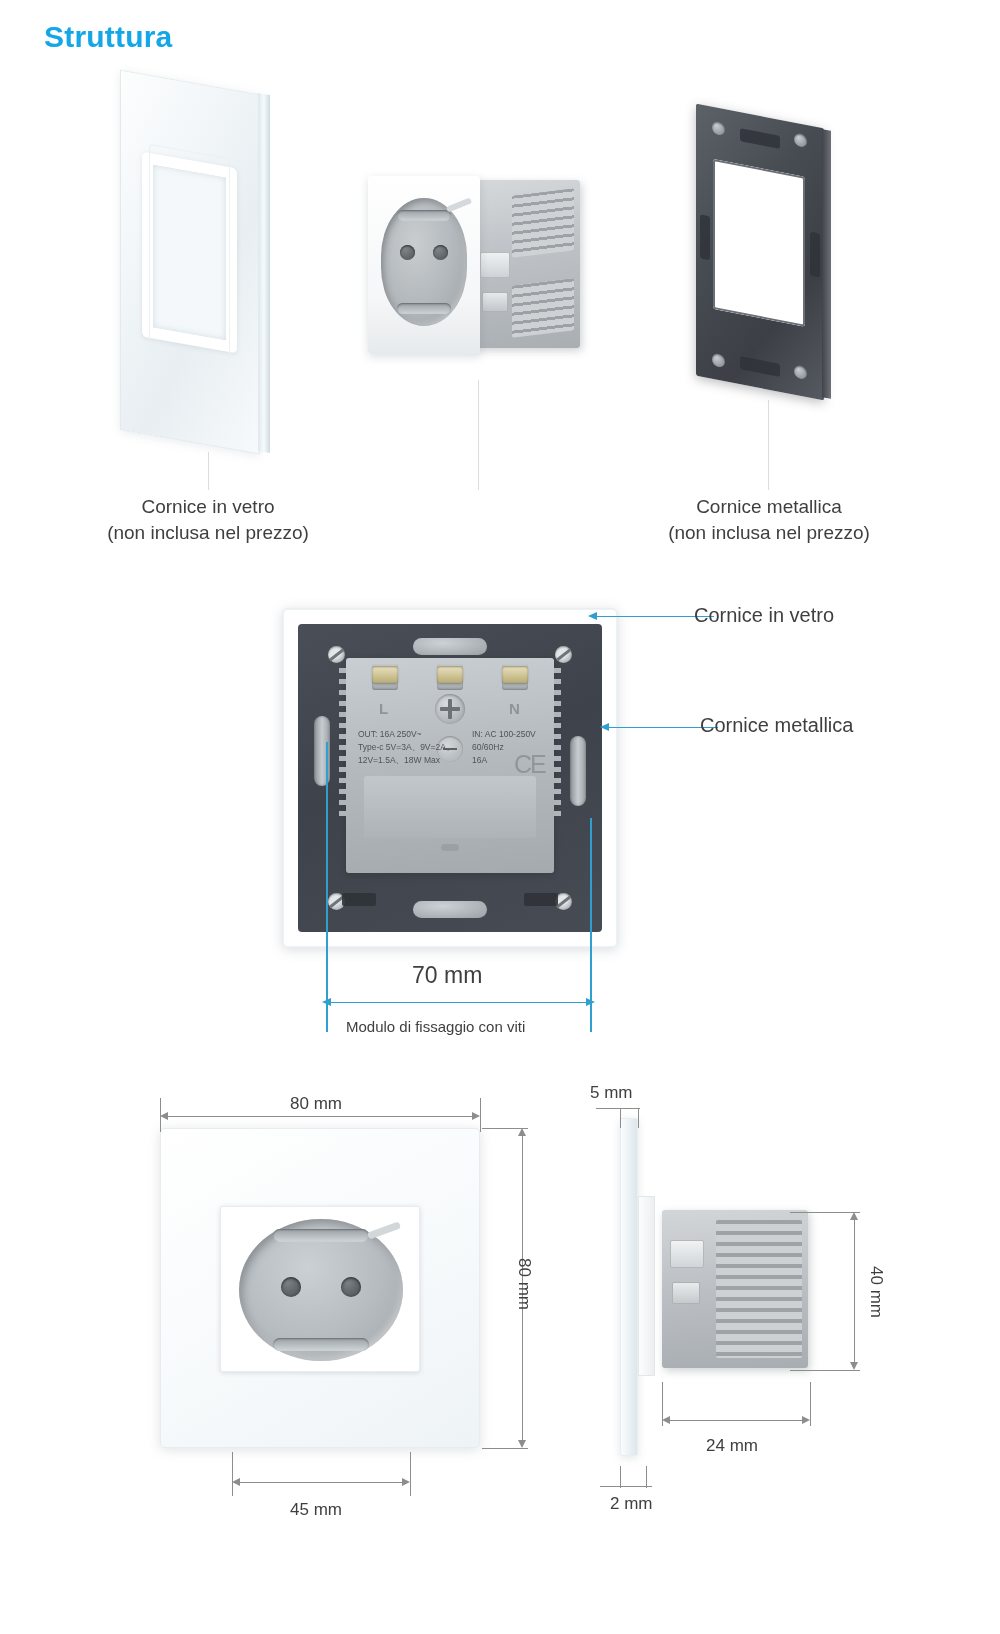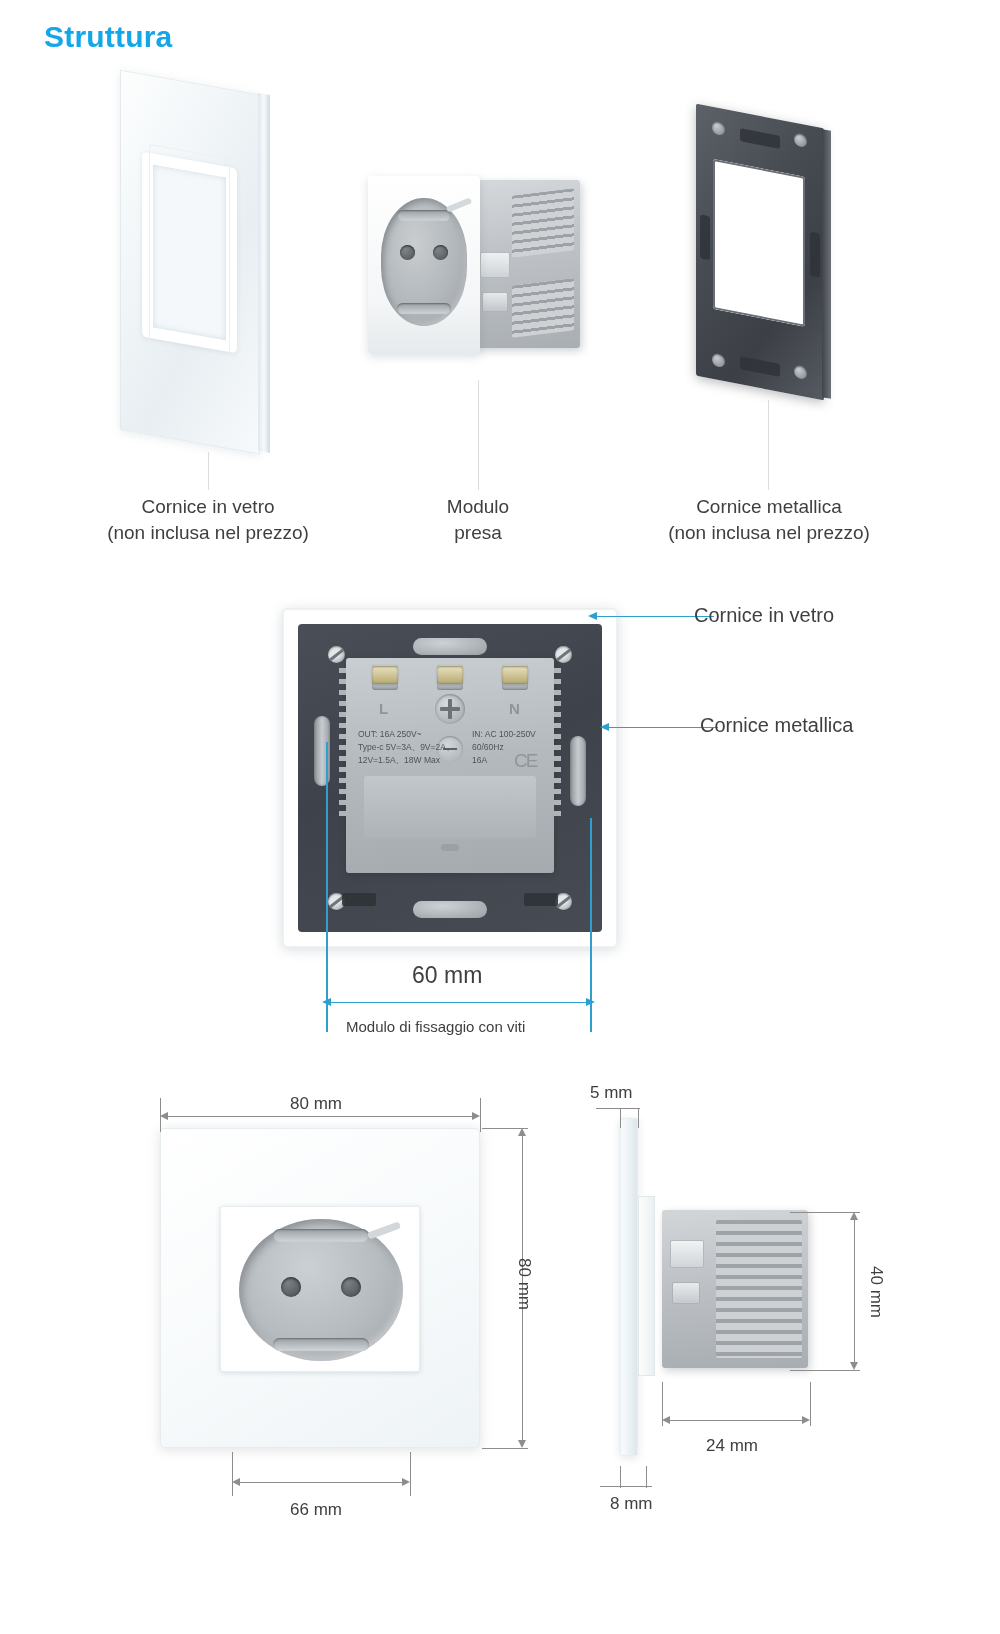--- a/index.html
+++ b/index.html
@@ -217,21 +217,21 @@
     content:""; position:absolute; background:#6d7277; border-radius:1px;
   }
   .crossScrew:before{ left:13px; top:5px; width:4px; height:20px; }
   .crossScrew:after { left:5px; top:13px; width:20px; height:4px; }
 
   .specBlock {
     position:absolute; font-family:"Liberation Sans", sans-serif;
     font-size:8.5px; color:#4e5358; line-height:1.5; white-space:nowrap;
   }
   .ceMark{
-    position:absolute; font-size:19px; color:#90969b; letter-spacing:-2px;
+    position:absolute; font-size:25px; color:#90969b; letter-spacing:-2px;
   }
   .lugTop, .lugBot {
     position:absolute; left:50%; transform:translateX(-50%);
     width:74px; height:17px; border-radius:9px;
     background: radial-gradient(ellipse at 40% 30%,#cdd2d6,#9ba0a5);
   }
   .screwHead {
     position:absolute; width:17px; height:17px; border-radius:50%;
     background: radial-gradient(circle at 35% 30%,#e3e7ea 0 40%,#8f9499 100%);
     box-shadow: inset 0 1px 2px rgba(0,0,0,.4);
@@ -359,24 +359,20 @@
       <div class="mslot" style="left:4px; top:110px; width:10px; height:44px;"></div>
       <div class="mslot" style="left:114px; top:106px; width:10px; height:44px;"></div>
     </div>
     <div class="metalEdge"></div>
   </div>
   <div class="vline" style="left:768px; top:400px; height:90px;"></div>
 
   <div class="cap" style="left:78px; top:494px; width:260px;">
     <div>Cornice in vetro</div>
     <div>(non inclusa nel prezzo)</div>
-  </div>
-  <div class="cap" style="left:398px; top:494px; width:160px;">
-    <div>Modulo</div>
-    <div>presa</div>
   </div>
   <div class="cap" style="left:638px; top:494px; width:262px;">
     <div>Cornice metallica</div>
     <div>(non inclusa nel prezzo)</div>
   </div>
 
   <div class="asmWrap">
     <div class="asmGlass"></div>
     <div class="asmMetal">
       <div class="screwHead" style="left:30px; top:22px;"></div>
@@ -430,21 +426,21 @@
 
   <div class="bline h" style="left:608px; top:727px; width:110px;"></div>
   <div class="arrowL" style="left:600px; top:723px;"></div>
   <div class="dimtxt" style="left:700px; top:714px; font-size:20px;">Cornice metallica</div>
 
   <div class="bline v" style="left:326px; top:742px; height:290px;"></div>
   <div class="bline v" style="left:590px; top:818px; height:214px;"></div>
   <div class="bline h" style="left:330px; top:1002px; width:256px;"></div>
   <div class="arrowL" style="left:322px; top:998px;"></div>
   <div class="arrowR" style="left:586px; top:998px;"></div>
-  <div class="dimtxt" style="left:412px; top:962px; font-size:23px;">60 mm</div>
+  <div class="dimtxt" style="left:412px; top:962px; font-size:23px;">70 mm</div>
   <div class="dimtxt" style="left:346px; top:1018px; font-size:15px;">Modulo di fissaggio con viti</div>
 
   <div class="bfWrap">
     <div class="bfGlass"></div>
     <div class="bfPanel">
       <div class="bfSchuko">
         <div class="bfClip" style="top:10px;"></div>
         <div class="bfClip" style="bottom:10px;"></div>
         <div class="bfPin" style="left:42px; top:58px;"></div>
         <div class="bfPin" style="left:102px; top:58px;"></div>
@@ -465,21 +461,21 @@
   <div class="gline v" style="left:522px; top:1136px; height:304px;"></div>
   <div class="gArrowU" style="left:518px; top:1128px;"></div>
   <div class="gArrowD" style="left:518px; top:1440px;"></div>
   <div class="dimtxt vert" style="left:514px; top:1258px;">80 mm</div>
 
   <div class="gline v" style="left:232px; top:1452px; height:44px;"></div>
   <div class="gline v" style="left:410px; top:1452px; height:44px;"></div>
   <div class="gline h" style="left:240px; top:1482px; width:162px;"></div>
   <div class="gArrowL" style="left:232px; top:1478px;"></div>
   <div class="gArrowR" style="left:402px; top:1478px;"></div>
-  <div class="dimtxt" style="left:290px; top:1500px;">66 mm</div>
+  <div class="dimtxt" style="left:290px; top:1500px;">45 mm</div>
 
   <div class="bsWrap">
     <div class="bsGlassEdge"></div>
     <div class="bsPlate"></div>
     <div class="bsBody">
       <div class="bsFins"></div>
       <div class="bsPortA"></div>
       <div class="bsPortB"></div>
     </div>
   </div>
@@ -499,15 +495,15 @@
   <div class="gline v" style="left:662px; top:1382px; height:44px;"></div>
   <div class="gline v" style="left:810px; top:1382px; height:44px;"></div>
   <div class="gline h" style="left:670px; top:1420px; width:132px;"></div>
   <div class="gArrowL" style="left:662px; top:1416px;"></div>
   <div class="gArrowR" style="left:802px; top:1416px;"></div>
   <div class="dimtxt" style="left:706px; top:1436px;">24 mm</div>
 
   <div class="gline h" style="left:600px; top:1486px; width:52px;"></div>
   <div class="gline v" style="left:620px; top:1466px; height:22px;"></div>
   <div class="gline v" style="left:646px; top:1466px; height:22px;"></div>
-  <div class="dimtxt" style="left:610px; top:1494px;">8 mm</div>
+  <div class="dimtxt" style="left:610px; top:1494px;">2 mm</div>
 
 </div>
 
 </body></html>

